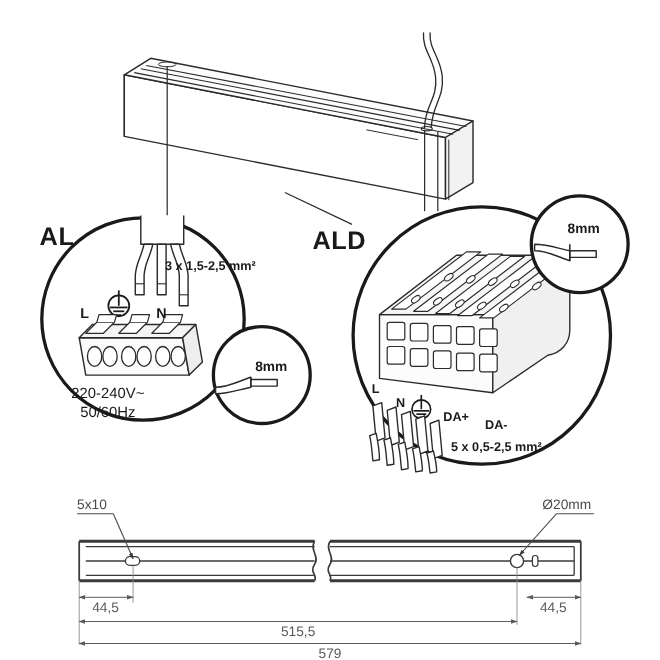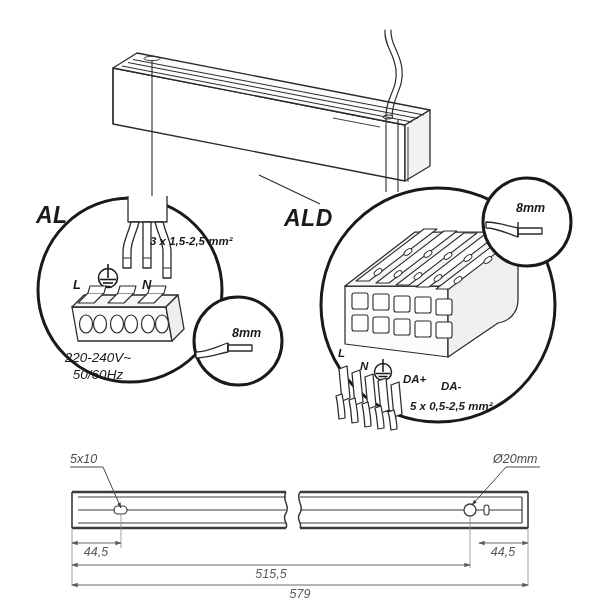--- a/index.html
+++ b/index.html
@@ -11,21 +11,20 @@
     width: 600px;
     height: 600px;
     font-family: "Liberation Sans", sans-serif;
     overflow: hidden;
     position: relative;
   }
   #sheet {
     position: relative;
     width: 600px;
     height: 600px;
-    font-style: italic;
   }
   svg.layer {
     position: absolute;
     top: 0;
     left: 0;
     width: 600px;
     height: 600px;
   }
   text {
     font-family: "Liberation Sans", sans-serif;

